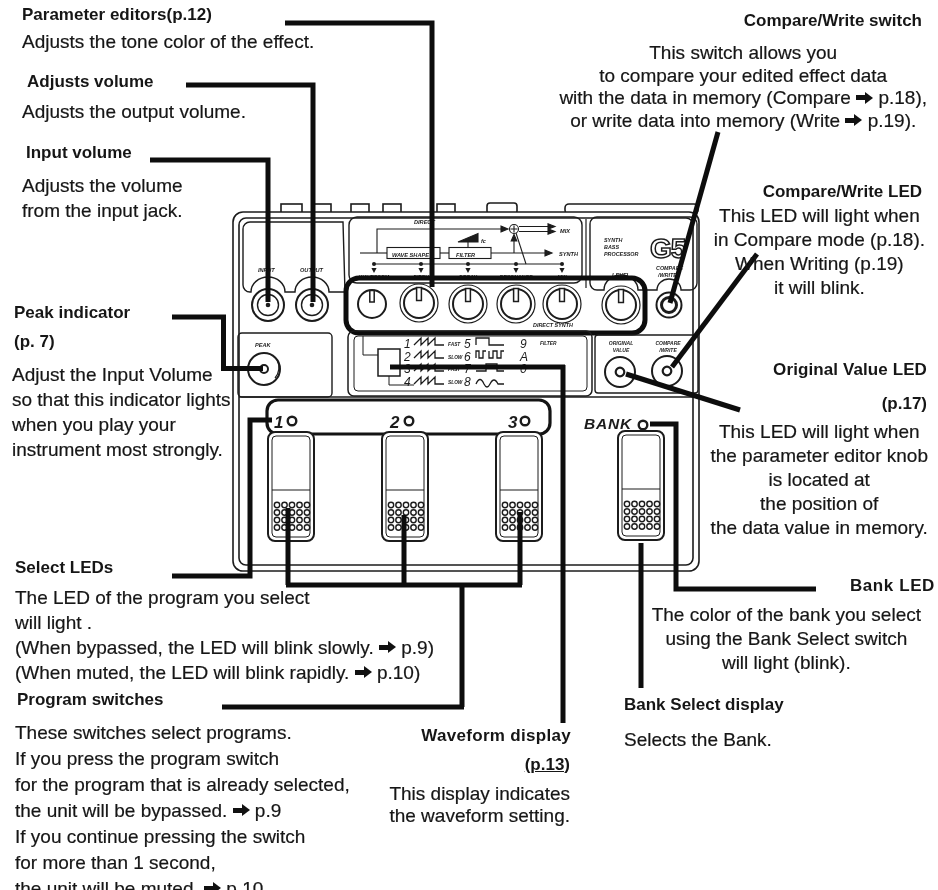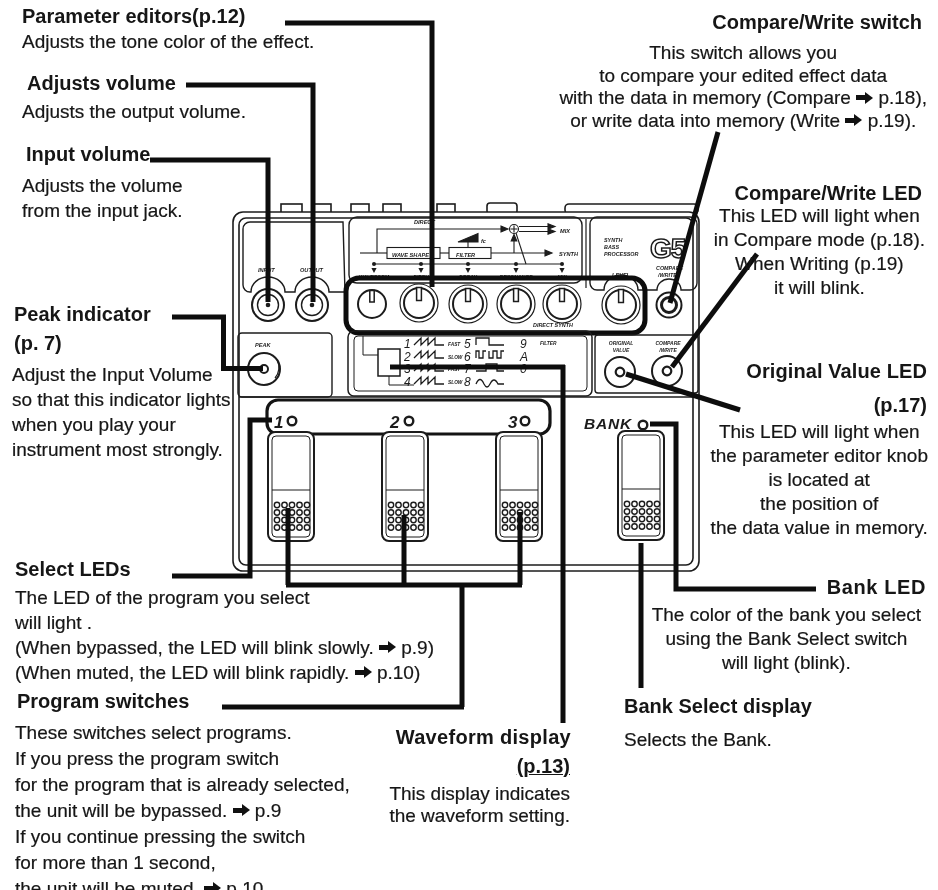--- a/index.html
+++ b/index.html
@@ -1,19 +1,19 @@
 <!DOCTYPE html>
 <html><head>
 <meta charset="utf-8">
 <style>
   html,body{margin:0;padding:0;}
   body{width:938px;height:890px;background:#fff;position:relative;overflow:hidden;
        font-family:"Liberation Sans",sans-serif;color:#161616;}
   .tb{position:absolute;white-space:nowrap;}
-  .h{font-size:20px;font-weight:bold;letter-spacing:0px;}
+  .h{font-size:17px;font-weight:bold;letter-spacing:0px;}
   .b{font-size:19px;line-height:25px;letter-spacing:0px;-webkit-text-stroke:0.2px #161616;}
   .ra{text-align:center;}
   .arr{display:inline-block;width:9px;height:5px;background:#111;margin:0 8px 3px 0px;vertical-align:middle;position:relative;}
   .arr:after{content:"";position:absolute;left:9px;top:-3.5px;border-left:8px solid #111;border-top:6px solid transparent;border-bottom:6px solid transparent;}
   svg{position:absolute;left:0;top:0;}
 </style>
 </head>
 <body>
 
 <svg width="938" height="890" viewBox="0 0 938 890" fill="none" stroke-linecap="butt">
@@ -270,14 +270,14 @@
 <div class="tb ra" style="right:16px;top:11px;"><span class="h">Compare/Write switch</span></div>
 <div class="tb b ra" style="right:11px;top:42px;line-height:22.6px;">This switch allows you<br>to compare your edited effect data<br>with the data in memory (Compare <span class="arr"></span> p.18),<br>or write data into memory (Write <span class="arr"></span> p.19).</div>
 
 <div class="tb ra" style="right:16px;top:182px;"><span class="h">Compare/Write LED</span></div>
 <div class="tb b ra" style="right:13px;top:204px;line-height:24px;">This LED will light when<br>in Compare mode (p.18).<br>When Writing (p.19)<br>it will blink.</div>
 
 <div class="tb ra" style="right:11px;top:360px;"><span class="h" style="letter-spacing:0.1px;">Original Value LED</span></div>
 <div class="tb ra" style="right:11px;top:394px;"><span class="h">(p.17)</span></div>
 <div class="tb b ra" style="right:10px;top:420px;line-height:24px;">This LED will light when<br>the parameter editor knob<br>is located at<br>the position of<br>the data value in memory.</div>
 
-<div class="tb ra" style="right:12px;top:576px;margin-left:28px;"><span class="h" style="letter-spacing:0.6px;">Bank LED</span></div>
+<div class="tb ra" style="right:3px;top:576px;margin-left:28px;"><span class="h" style="letter-spacing:0.6px;">Bank LED</span></div>
 <div class="tb b ra" style="right:17px;top:603px;line-height:23.8px;">The color of the bank you select<br>using the Bank Select switch<br>will light (blink).</div>
 
 </body></html>

